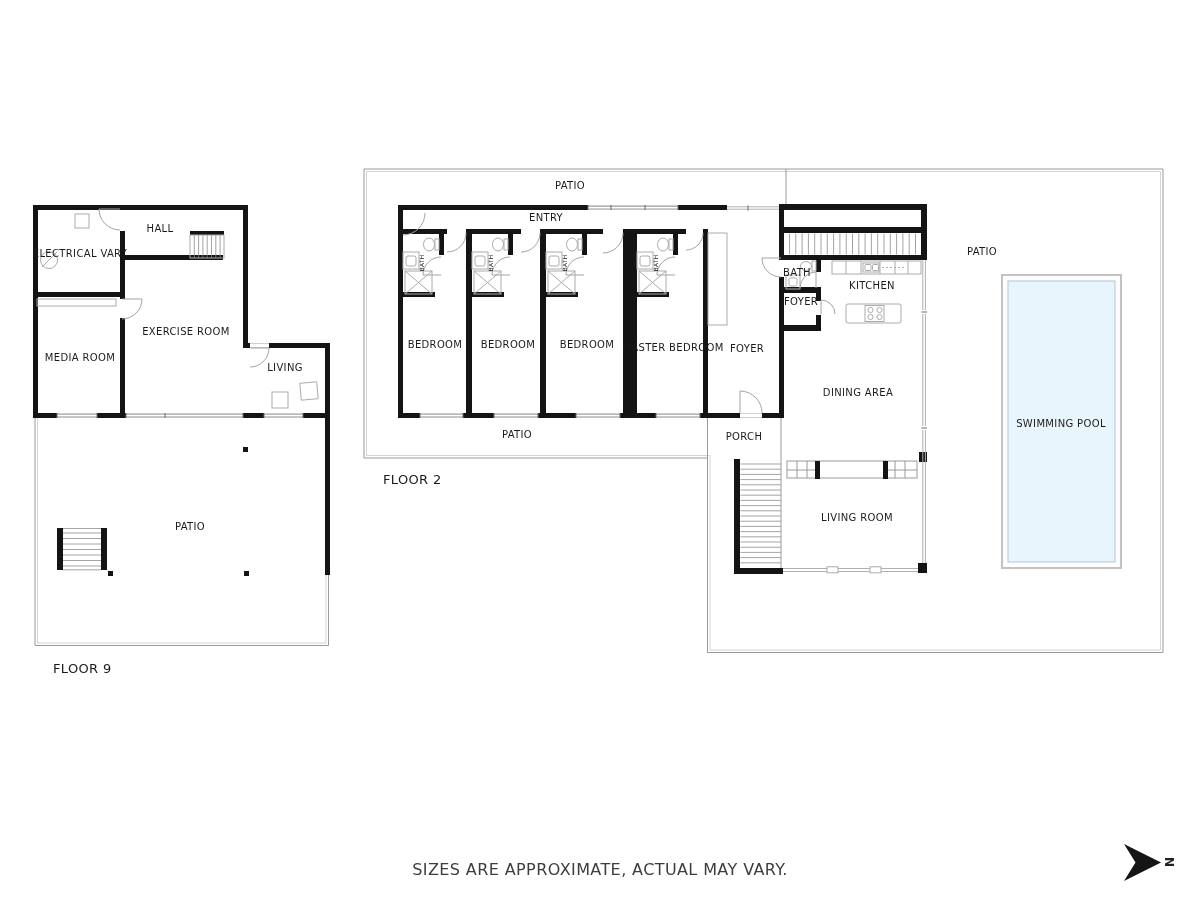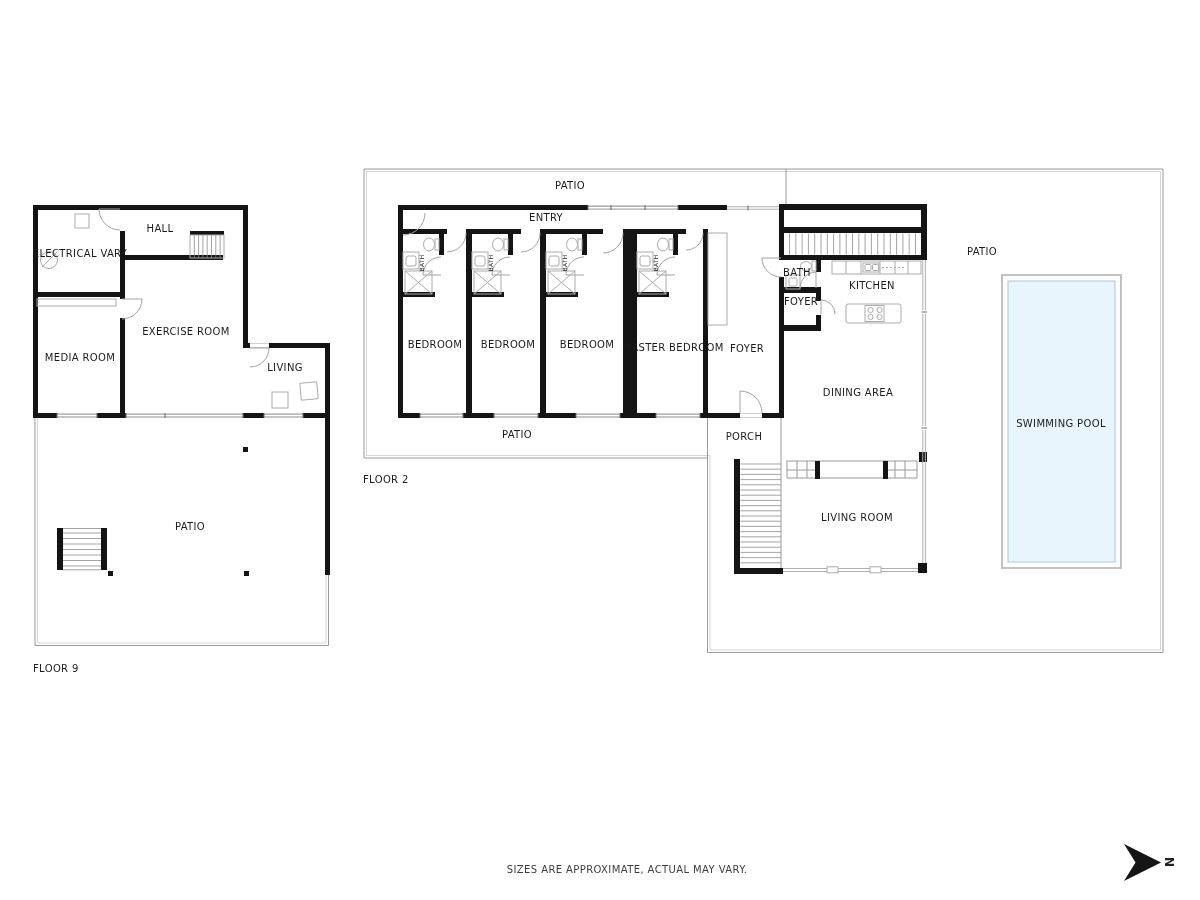--- a/index.html
+++ b/index.html
@@ -15,26 +15,26 @@
   .fxw{stroke:var(--fixture);fill:#ffffff;stroke-width:1;}
   .arc{stroke:#a3a3a3;fill:none;stroke-width:1;}
   .tread{stroke:#8d8d8d;fill:none;stroke-width:0.8;}
   .win{stroke:#b0b0b0;fill:none;stroke-width:1;}
   .tick{stroke:#6a6a6a;fill:none;stroke-width:1;}
   .pool-frame{fill:#fdfdfd;stroke:#c2c2c2;stroke-width:2;}
   .pool-water{fill:var(--pool);stroke:#aac8da;stroke-width:1;}
   
   .lbl{position:absolute;transform:translate(-50%,-50%);font-size:10px;
        letter-spacing:0.35px;color:var(--text);white-space:nowrap;}
-  .lbl-left{position:absolute;transform:translate(0,-50%);font-size:10px;
-       letter-spacing:0.35px;color:var(--text);white-space:nowrap;}
+  .lbl-left{position:absolute;transform:translate(0,-50%);font-size:13px;
+       letter-spacing:0.35px;color:var(--text);white-space:nowrap;margin-left:20px;}
   .lbl-vert{position:absolute;transform:translate(-50%,-50%) rotate(-90deg);
        font-size:5.8px;letter-spacing:0.3px;color:var(--text);white-space:nowrap;}
-  .disclaimer{position:absolute;transform:translate(-50%,-50%);font-size:10px;
-       letter-spacing:0.4px;color:var(--disclaimer);white-space:nowrap;margin-left:27px;}
+  .disclaimer{position:absolute;transform:translate(-50%,-50%);font-size:16px;
+       letter-spacing:0.4px;color:var(--disclaimer);white-space:nowrap;}
   .north-n{position:absolute;transform:translate(-50%,-50%) rotate(90deg);
        font-size:12.5px;font-weight:600;color:#222;}
 </style>
 </head>
 <body>
 
 <div id="stage" style="--wall: #141414; --line: #9a9a9a; --fixture: #ababab; --pool: #e9f5fc; --text: #1b1b1b; --disclaimer: #3d3d3d;">
 
 <svg id="plan-svg" width="1200" height="900" viewBox="0 0 1200 900">
 

